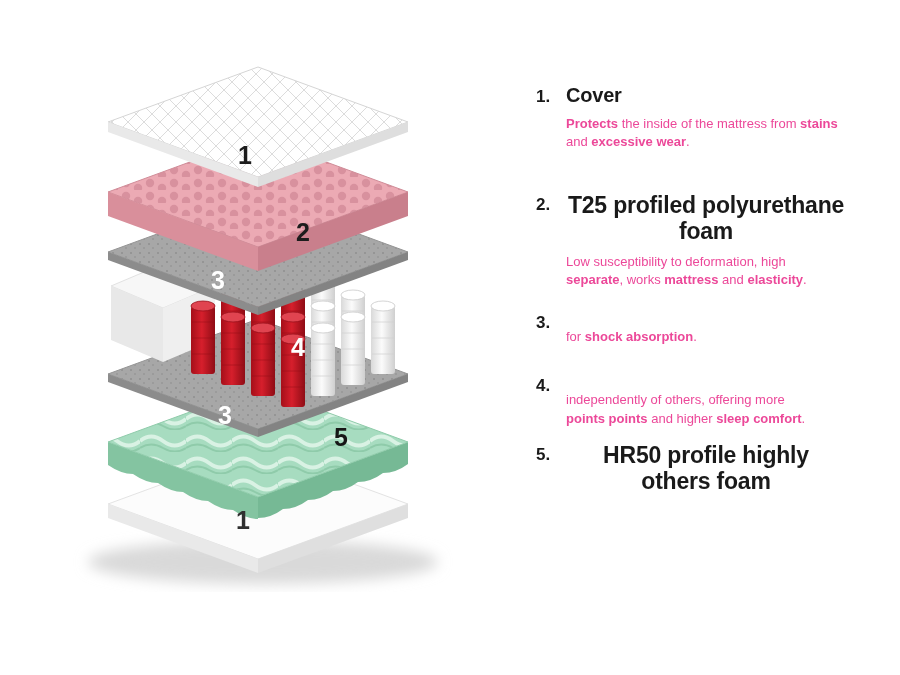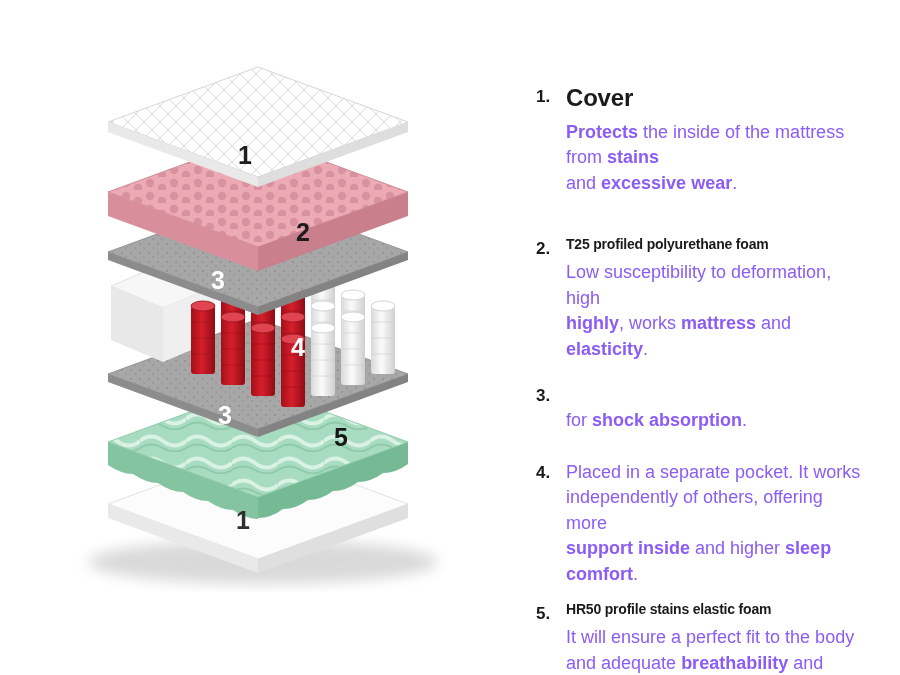--- a/index.html
+++ b/index.html
@@ -8,23 +8,23 @@
        font-family:"Liberation Sans","DejaVu Sans",sans-serif;color:#1a1a1a}
   .figure{position:absolute;left:48px;top:34px;width:430px;height:558px}
   .legend{position:absolute;left:536px;top:84px;width:332px}
   .item{display:flex;margin-bottom:30px}
   .item:nth-child(1){margin-bottom:40px}
   .item:nth-child(2){margin-bottom:20px}
   .item:nth-child(3){margin-bottom:26px}
   .item:nth-child(4){margin-bottom:14px}
   .item .num{flex:0 0 30px;font-weight:bold;font-size:17px;padding-top:3px}
   .item .body{flex:1}
-  .item .title{margin:0 0 8px;font-size:24px;font-weight:bold;letter-spacing:-0.2px;line-height:1.15}
-  .item.center .title{max-width:280px;font-size:14px}
-  .item .desc{margin:0;font-size:18px;line-height:1.42;color:#8b5cf6}
+  .item .title{margin:0 0 8px;font-size:20px;font-weight:bold;letter-spacing:-0.2px;line-height:1.15}
+  .item.center .title{text-align:center;max-width:280px;font-size:23px}
+  .item .desc{margin:0;font-size:13px;line-height:1.42;color:#ec4899}
   .item .desc b{font-weight:bold}
   .callout{font-size:25px;font-weight:bold;text-anchor:middle;
            font-family:"Liberation Sans","DejaVu Sans",sans-serif}
 </style>
 </head>
 <body>
 
 <div class="figure">
 <svg width="430" height="558" viewBox="0 0 430 558">
   <defs>
@@ -154,39 +154,38 @@
     <div class="body">
       <h3 class="title">Cover</h3>
       <p class="desc"><b>Protects</b><span> the inside of the mattress from </span><b>stains</b><br><span>and </span><b>excessive wear</b><span>.</span></p>
     </div>
   </div>
 
   <div class="item center">
     <span class="num">2.</span>
     <div class="body">
       <h3 class="title">T25 profiled polyurethane foam</h3>
-      <p class="desc"><span>Low susceptibility to deformation, high</span><br><b>highly</b><span>, works </span><b>mattress</b><span> and </span><b>elasticity</b><span>.</span></p>
+      <p class="desc"><span>Low susceptibility to deformation, high</span><br><b>separate</b><span>, works </span><b>mattress</b><span> and </span><b>elasticity</b><span>.</span></p>
     </div>
   </div>
 
   <div class="item">
     <span class="num">3.</span>
     <div class="body">
       <p class="desc"><br><span>for </span><b>shock absorption</b><span>.</span></p>
     </div>
   </div>
 
   <div class="item">
     <span class="num">4.</span>
     <div class="body">
-      <p class="desc"><span>Placed in a separate pocket. It works</span><br><span>independently of others, offering more</span><br><b>support inside</b><span> and higher </span><b>sleep comfort</b><span>.</span></p>
+      <p class="desc"><br><span>independently of others, offering more</span><br><b>points points</b><span> and higher </span><b>sleep comfort</b><span>.</span></p>
     </div>
   </div>
 
   <div class="item center">
     <span class="num">5.</span>
     <div class="body">
-      <h3 class="title">HR50 profile stains elastic foam</h3>
-      <p class="desc"><span>It will ensure a perfect fit to the body</span><br><span>and adequate </span><b>breathability</b><span> and </span><b>elasticity</b><span>.</span></p>
+      <h3 class="title">HR50 profile highly others foam</h3>
     </div>
   </div>
 
 </div>
 
 </body></html>

